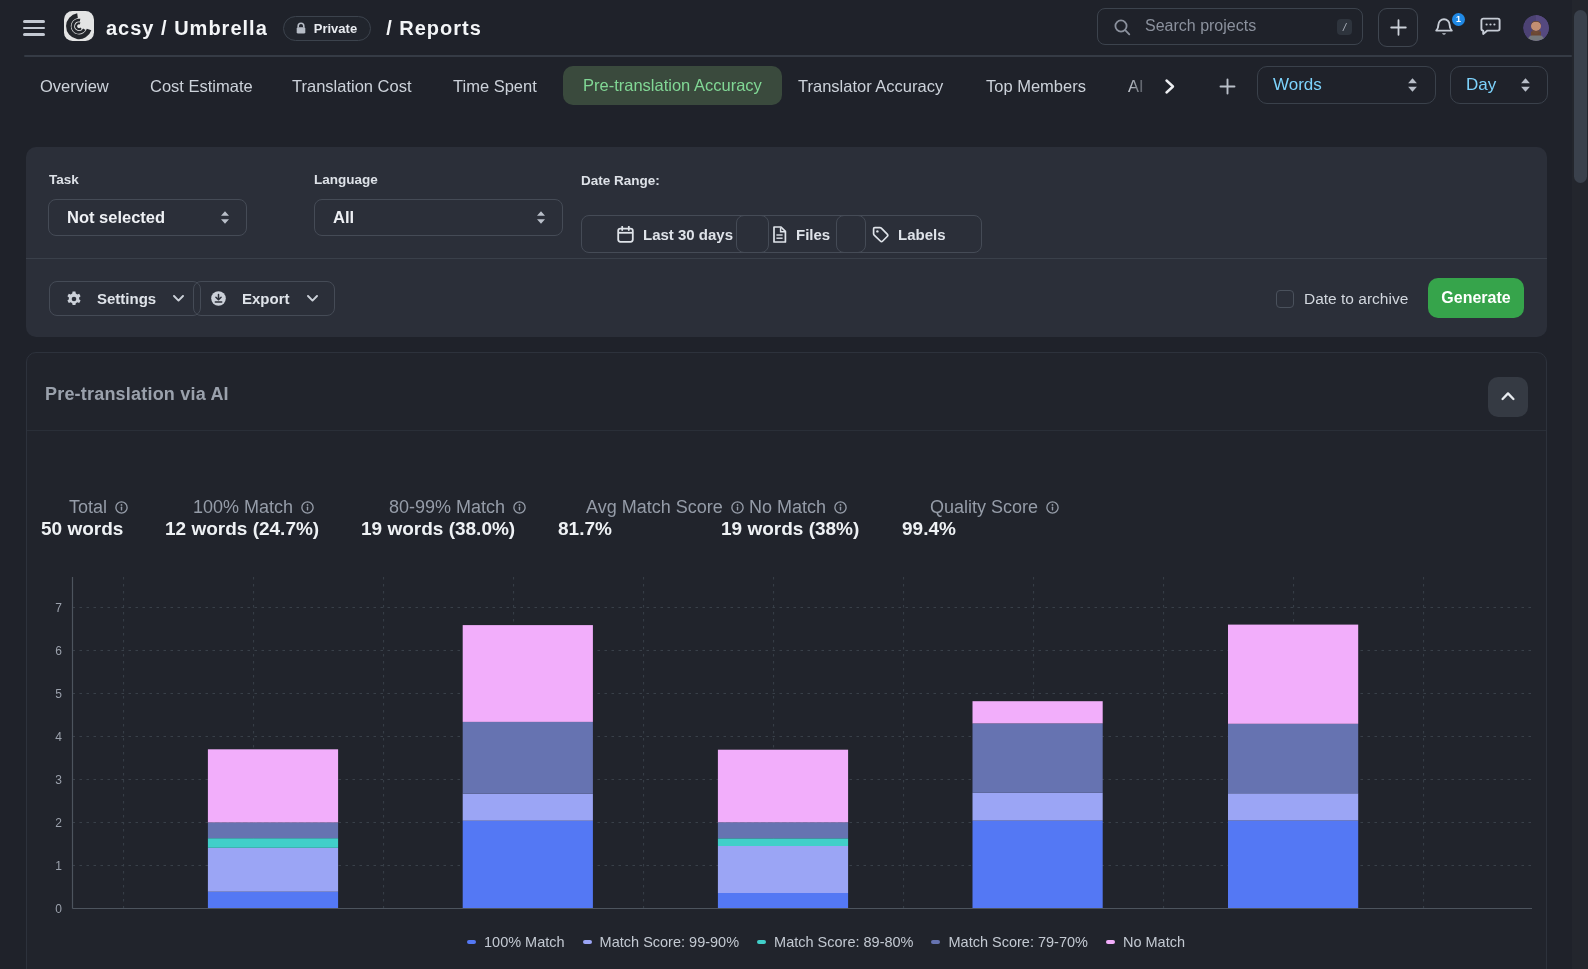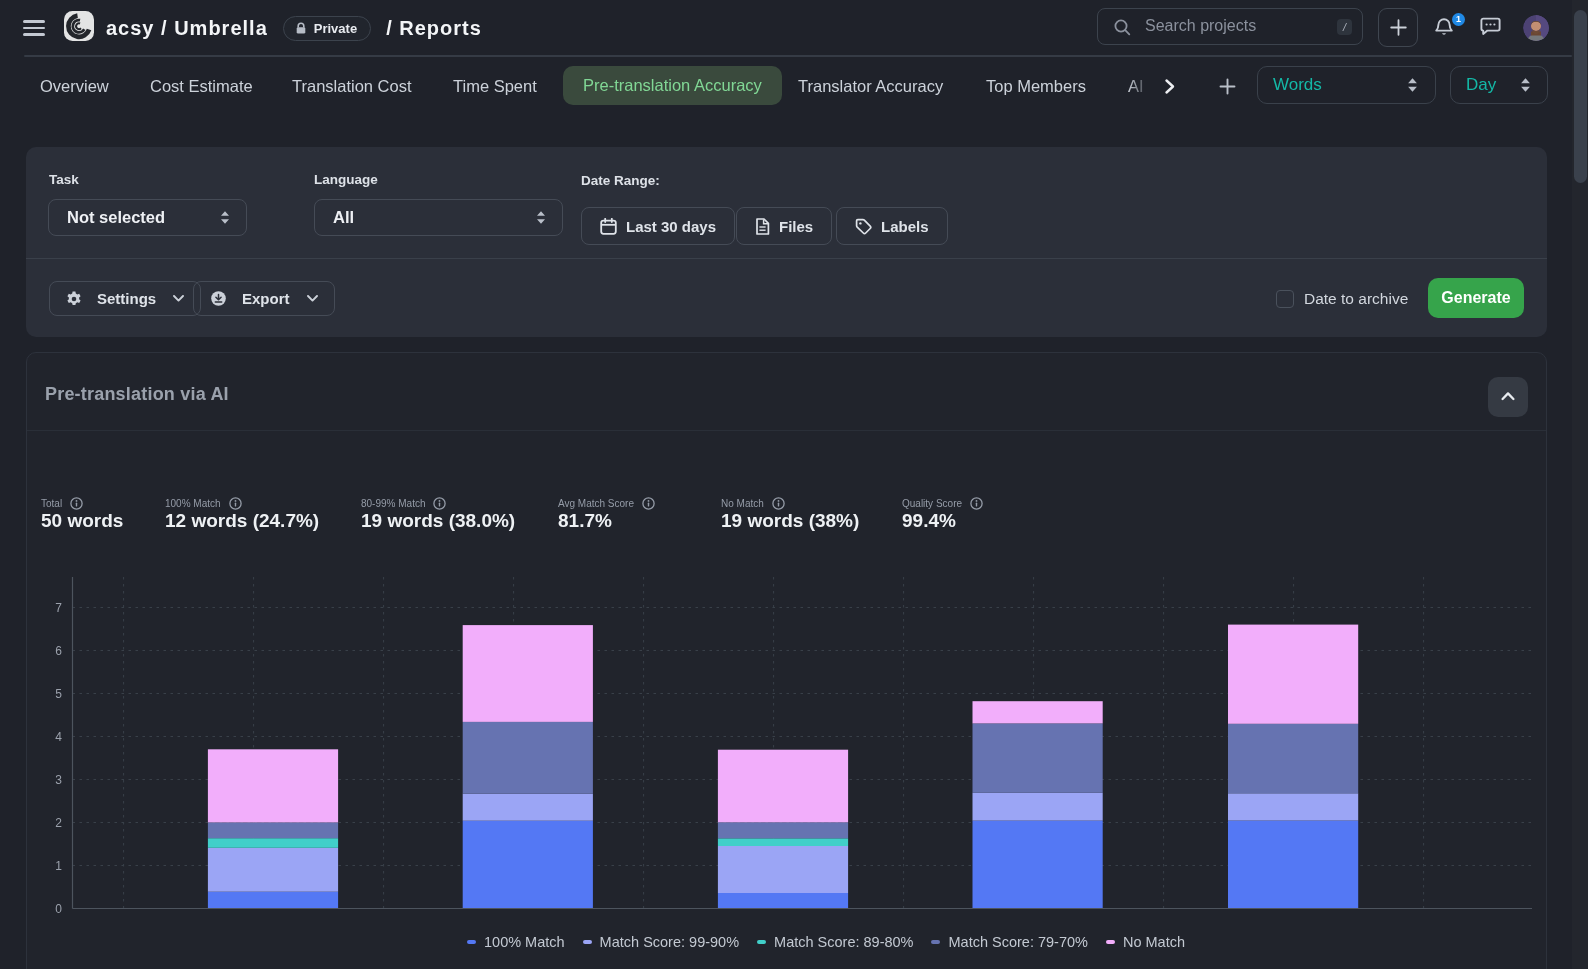--- a/index.html
+++ b/index.html
@@ -18,41 +18,41 @@
   #search { position:absolute; left:1097px; top:8px; width:266px; height:37px; border:1px solid #3c434d; border-radius:8px; }
   #search .ph { position:absolute; left:47px; top:8px; font-size:16px; color:#8b919d; }
   #search .slash { position:absolute; right:10px; top:10px; width:15px; height:16px; background:#2e343d; border-radius:4px; color:#aeb4be; font-size:11px; text-align:center; line-height:16px; font-style:italic; }
   #plusbtn { position:absolute; left:1378px; top:8px; width:40px; height:39px; border:1.5px solid #3f4650; border-radius:9px; color:#ccd1d9; font-size:26px; font-weight:400; text-align:center; line-height:35px; }
   .notifnum { position:absolute; left:1452px; top:13px; width:13px; height:13px; border-radius:50%; background:#2089e5; color:#fff; font-size:9px; text-align:center; line-height:13px; font-weight:bold;}
 
   
   #tabs { position:absolute; left:0; top:57px; width:1572px; height:58px; }
   .tab { position:absolute; top:0; height:58px; display:flex; align-items:center; font-size:16.5px; font-weight:500; color:#ccd2da; white-space:nowrap; }
   #activetab { position:absolute; left:563px; top:9px; height:39px; padding:0 20px; display:flex; align-items:center; background:#3a4a3d; border-radius:10px; color:#81d795; font-size:16.5px; font-weight:500; }
-  .selbox { position:absolute; top:9px; height:38px; border:1px solid #3a414b; border-radius:10px; display:flex; align-items:center; font-size:17px; color:#14b8a6; }
+  .selbox { position:absolute; top:9px; height:38px; border:1px solid #3a414b; border-radius:10px; display:flex; align-items:center; font-size:17px; color:#7dd3fc; }
 
   
   #fpanel { position:absolute; left:26px; top:147px; width:1521px; height:190px; background:#2b2f39; border-radius:10px; }
   .flabel { position:absolute; font-size:13.5px; font-weight:bold; color:#dde1e7; }
   .fselect { position:absolute; top:52px; height:37px; border:1px solid #454b56; border-radius:8px; display:flex; align-items:center; font-size:16.5px; font-weight:bold; color:#eef0f4; }
-  .fbtn { position:absolute; top:60px; height:38px; border:1px solid #454b56; border-radius:8px; display:flex; align-items:center; gap:9px; font-size:15px; font-weight:bold; color:#dfe3e9; padding:0 18px; }
+  .fbtn { position:absolute; top:68px; height:38px; border:1px solid #454b56; border-radius:8px; display:flex; align-items:center; gap:9px; font-size:15px; font-weight:bold; color:#dfe3e9; padding:0 35px; }
   #fdivider { position:absolute; left:0; top:111px; width:1521px; height:1px; background:#3a404a; }
   .gbtn { position:absolute; top:134px; height:35px; border:1px solid #454b56; border-radius:8px; display:flex; align-items:center; gap:15px; font-size:15px; font-weight:bold; color:#dfe3e9; padding:0 16px; }
   #chk { position:absolute; left:1250px; top:143px; width:18px; height:18px; border:1.5px solid #4a515c; border-radius:4px; }
   #chklbl { position:absolute; left:1278px; top:143px; font-size:15.5px; color:#d2d7de; }
   #genbtn { position:absolute; left:1402px; top:131px; width:96px; height:40px; background:#36a44b; border-radius:10px; color:#fff; font-size:16px; font-weight:bold; text-align:center; line-height:40px; }
 
   
   #cpanel { position:absolute; left:26px; top:352px; width:1521px; height:700px; background:#212530; background:#21242c; border:1px solid #2d323c; border-radius:10px; }
   #ctitle { position:absolute; left:18px; top:31px; font-size:18px; font-weight:bold; color:#9aa1ac; letter-spacing:.2px; }
   #collapse { position:absolute; left:1461px; top:24px; width:40px; height:40px; background:#353a43; border-radius:10px; }
   #chead-border { position:absolute; left:0; top:77px; width:1519px; height:1px; background:#2a2f38; }
   #subtitle { position:absolute; left:14px; top:101px; font-size:17.5px; font-weight:bold; color:#e9ecf0; letter-spacing:.4px; }
   .stat { position:absolute; top:144px; }
-  .stat .lbl { display:flex; align-items:center; gap:8px; font-size:10px; color:#959ca8; }
+  .stat .lbl { display:flex; align-items:center; gap:8px; font-size:18px; color:#959ca8;margin-left:28px; }
   .stat .val { font-size:19px; font-weight:bold; color:#eef1f4; }
 
   
   #legend { position:absolute; left:826px; top:934px; transform:translateX(-50%); display:flex; gap:18px; align-items:center; white-space:nowrap; width:max-content; }
   .litem { display:flex; align-items:center; gap:8px; font-size:14.5px; color:#c3c9d2; }
   .ldash { width:9px; height:3.5px; border-radius:2px; }
 
   .udcaret { position:absolute; }
   .selbox, .fselect, .fbtn, .gbtn { position:absolute; }
   .caret { margin-left:2px; }

